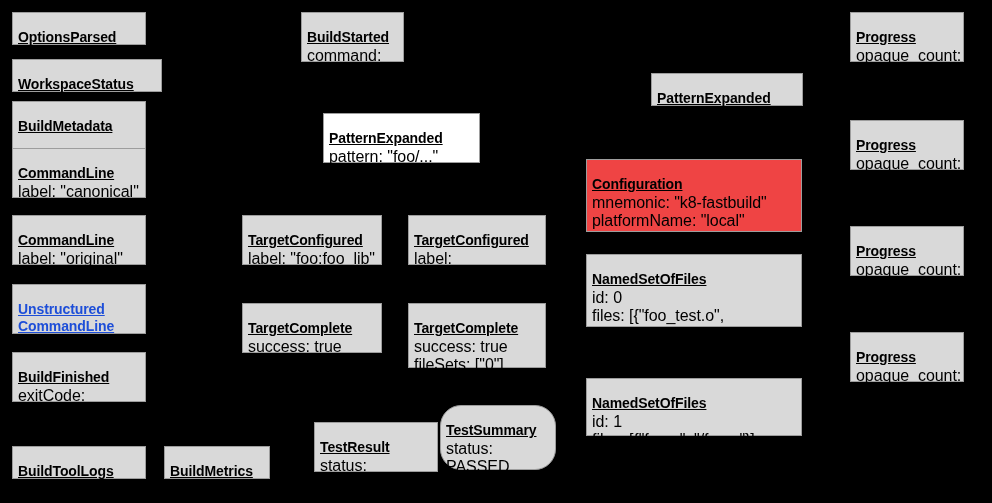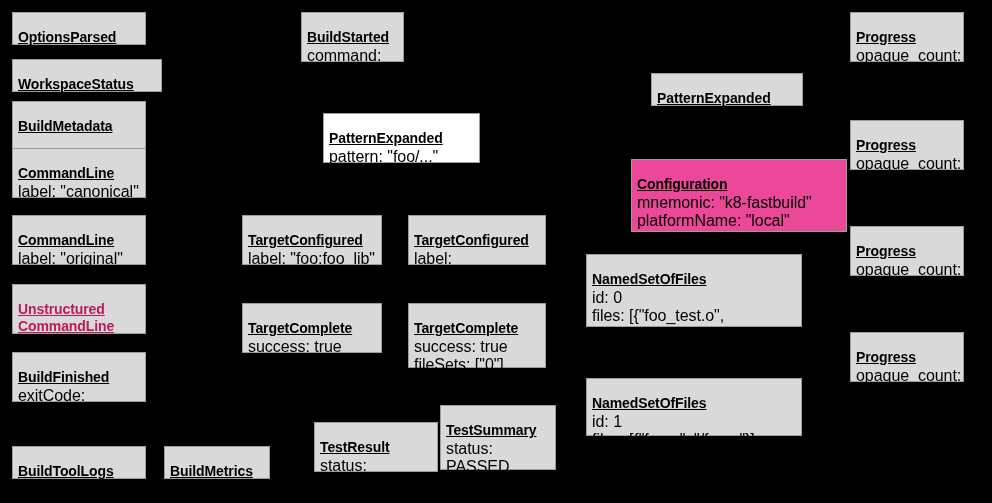--- a/index.html
+++ b/index.html
@@ -59,21 +59,21 @@
       <div class="title">BuildMetadata</div>
     </div>
     <div class="node" style="left: 12px; top: 148px; width: 134px; height: 50px; background: rgb(217, 217, 217); border-color: rgb(157, 157, 157); color: rgb(0, 0, 0);">
       <div class="title">CommandLine</div>
       <div class="fields">label: "canonical"</div>
     </div>
     <div class="node" style="left: 12px; top: 215px; width: 134px; height: 50px; background: rgb(217, 217, 217); border-color: rgb(157, 157, 157); color: rgb(0, 0, 0);">
       <div class="title">CommandLine</div>
       <div class="fields">label: "original"</div>
     </div>
-    <div class="node" style="left: 12px; top: 284px; width: 134px; height: 50px; background: rgb(217, 217, 217); border-color: rgb(157, 157, 157); color: #be185d;">
+    <div class="node" style="left: 12px; top: 284px; width: 134px; height: 50px; background: rgb(217, 217, 217); border-color: rgb(157, 157, 157); color: #1d4ed8;">
       <div class="title">Unstructured
 CommandLine</div>
     </div>
     <div class="node" style="left: 12px; top: 352px; width: 134px; height: 50px; background: rgb(217, 217, 217); border-color: rgb(157, 157, 157); color: rgb(0, 0, 0);">
       <div class="title">BuildFinished</div>
       <div class="fields">exitCode: SUCCESS</div>
     </div>
     <div class="node" style="left: 12px; top: 446px; width: 134px; height: 33px; background: rgb(217, 217, 217); border-color: rgb(157, 157, 157); color: rgb(0, 0, 0);">
       <div class="title">BuildToolLogs</div>
     </div>
@@ -102,29 +102,29 @@
     </div>
     <div class="node" style="left: 408px; top: 303px; width: 138px; height: 65px; background: rgb(217, 217, 217); border-color: rgb(157, 157, 157); color: rgb(0, 0, 0);">
       <div class="title">TargetComplete</div>
       <div class="fields">success: true
 fileSets: ["0"]</div>
     </div>
     <div class="node" style="left: 314px; top: 422px; width: 124px; height: 50px; background: rgb(217, 217, 217); border-color: rgb(157, 157, 157); color: rgb(0, 0, 0);">
       <div class="title">TestResult</div>
       <div class="fields">status: PASSED</div>
     </div>
-    <div class="node" style="left: 440px; top: 405px; width: 116px; height: 65px; background: rgb(217, 217, 217); border-color: rgb(157, 157, 157); color: rgb(0, 0, 0);">
+    <div class="node" style="left: 440px; top: 405px; width: 116px; height: 65px; background: rgb(217, 217, 217); border-color: rgb(157, 157, 157); color: rgb(0, 0, 0); border-radius: 21px;">
       <div class="title">TestSummary</div>
       <div class="fields">status: PASSED
 runs: 1</div>
     </div>
     <div class="node" style="left: 651px; top: 73px; width: 152px; height: 33px; background: rgb(217, 217, 217); border-color: rgb(157, 157, 157); color: rgb(0, 0, 0);">
       <div class="title">PatternExpanded</div>
     </div>
-    <div class="node" style="left: 586px; top: 159px; width: 216px; height: 73px; background: #ec4899; border-color: rgb(157, 157, 157); color: rgb(0, 0, 0); margin-left: 45px;">
+    <div class="node" style="left: 586px; top: 159px; width: 216px; height: 73px; background: #ef4444; border-color: rgb(157, 157, 157); color: rgb(0, 0, 0);">
       <div class="title">Configuration</div>
       <div class="fields">mnemonic: "k8-fastbuild"
 platformName: "local"
 cpu: "k8"</div>
     </div>
     <div class="node" style="left: 586px; top: 254px; width: 216px; height: 73px; background: rgb(217, 217, 217); border-color: rgb(157, 157, 157); color: rgb(0, 0, 0);">
       <div class="title">NamedSetOfFiles</div>
       <div class="fields">id: 0
 files: [{"foo_test.o", "/foo_test.o"}]
 fileSets: ["1"]</div>

